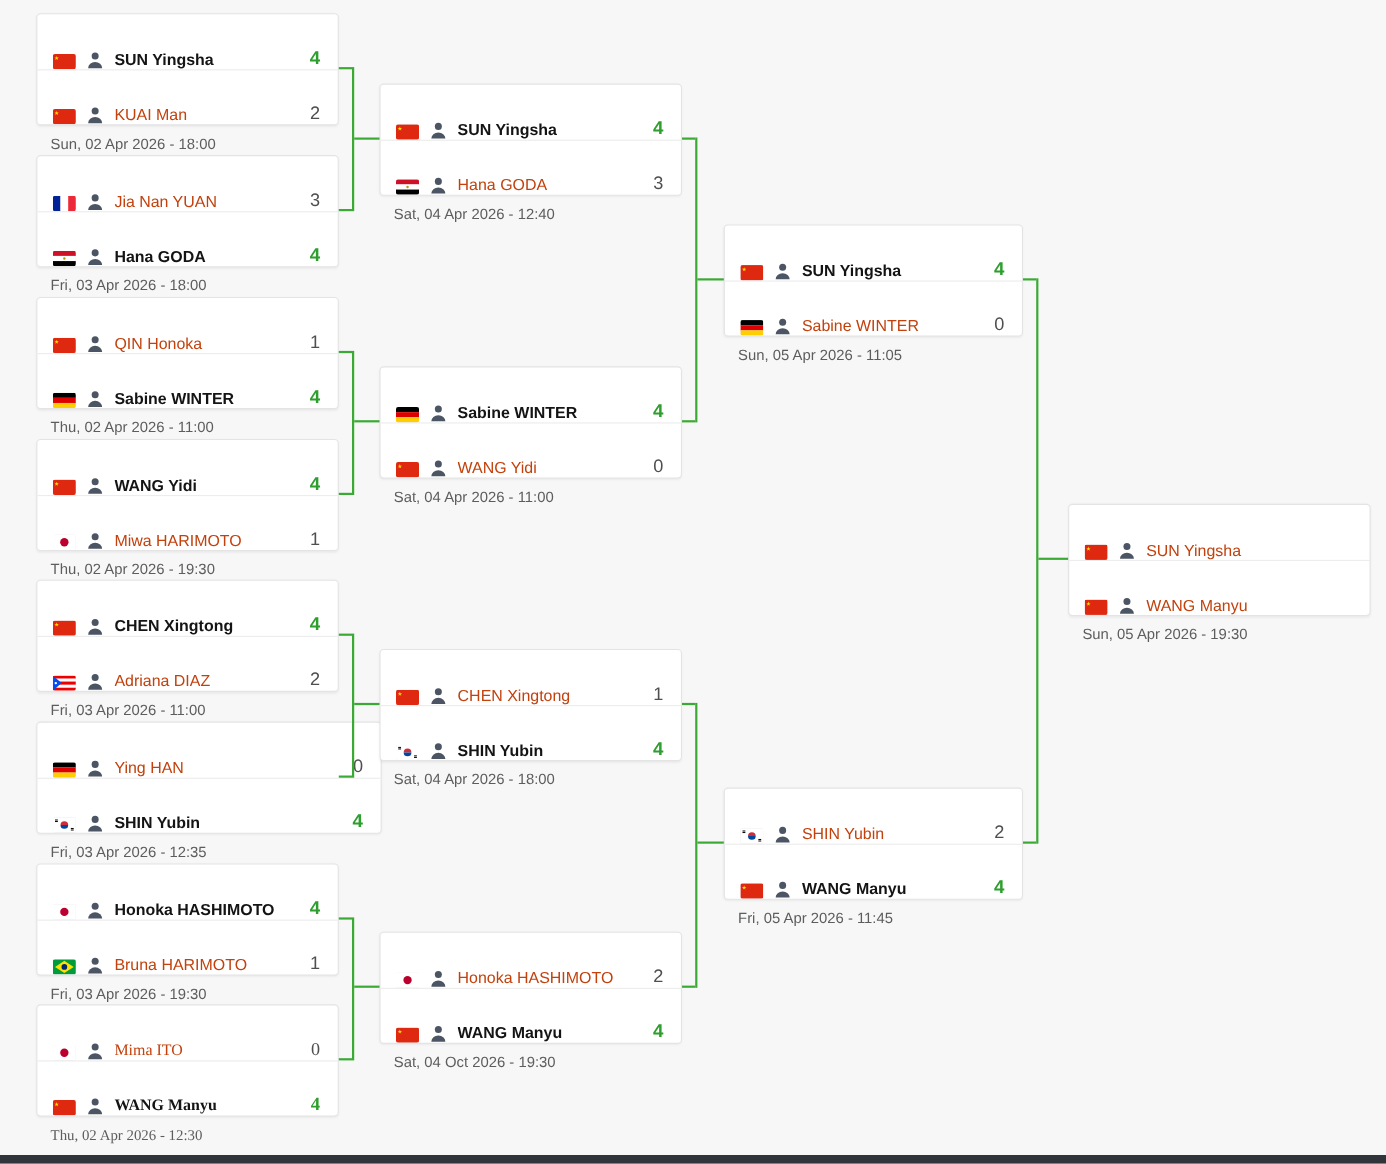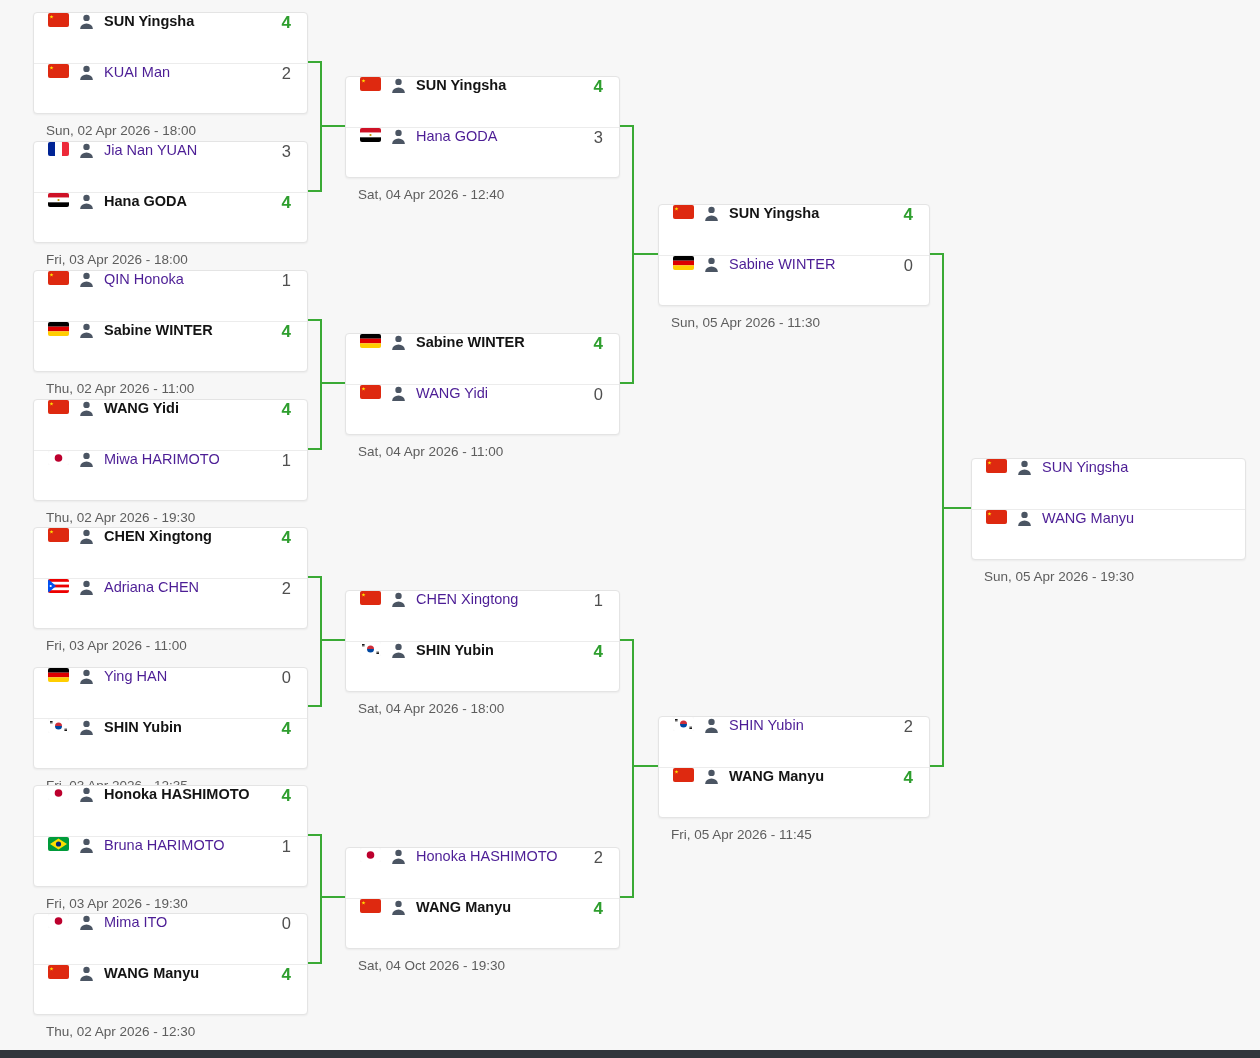--- a/index.html
+++ b/index.html
@@ -10,32 +10,32 @@
     background:#f7f7f7;
     font-family:"Liberation Sans","DejaVu Sans",sans-serif;
   }
   #bracket { position:absolute; inset:0; }
   .match { position:absolute; }
   .card {
     background:#ffffff; border:1px solid #e4e4e4; border-radius:4px;
     box-shadow:0 1px 2px rgba(0,0,0,0.05);
   }
   .player-row {
-    display:flex; align-items:flex-start; height:50px; padding:0 16px 0 14px; gap:9px;
+    display:flex; align-items:flex-end; height:50px; padding:0 16px 0 14px; gap:9px;
   }
   .player-row + .player-row { border-top:1px solid #ececec; }
   .flag {
     width:21px; height:14px; flex:0 0 21px; border-radius:2px; overflow:hidden;
     box-shadow:inset 0 0 0 1px rgba(0,0,0,0.10); display:block;
   }
   .flag svg { display:block; width:100%; height:100%; }
   .avatar { width:17px; height:17px; flex:0 0 17px; }
   .avatar svg { display:block; width:100%; height:100%; }
   .name {
-    flex:1; font-size:14.5px; color:#4c1d95; white-space:nowrap; overflow:hidden;
+    flex:1; font-size:14.5px; color:#c2410c; white-space:nowrap; overflow:hidden;
   }
   .winner .name { font-weight:700; color:#141414; }
   .score { font-size:16.5px; color:#4f4f4f; }
   .winner .score { color:var(--winner); font-weight:700; font-size:17px; }
   .match-date { margin:9px 0 0 13px; font-size:13.5px; color:#5d5d5d; }
   .bracket-line { position:absolute; background:var(--green); }
   #bottom-bar {
     position:absolute; left:0; right:0; bottom:0; height:8px; background:#31353b;
   }
 </style>
@@ -227,28 +227,28 @@
               <polygon points="0,0 8,7 0,14" fill="#0050f0"></polygon>
               <circle cx="2.7" cy="7" r="1.1" fill="#ffffff"></circle>
             </svg>
           </span>
         <span class="avatar">
           <svg viewBox="0 0 16 16">
               <circle cx="8" cy="4.6" r="3" fill="#4b5563"></circle>
               <path d="M2 15 a6 5.2 0 0 1 12 0 Z" fill="#4b5563"></path>
             </svg>
         </span>
-        <span class="name">Adriana CHEN</span>
+        <span class="name">Adriana DIAZ</span>
         <span class="score">2</span>
       </div>
     </div>
     <div class="match-date">Fri, 03 Apr 2026 - 11:00</div>
   </div>
 
-  <div class="match" style="left: 33px; top: 656px; width: 275px; margin-top: 11px;">
+  <div class="match" style="left: 33px; top: 656px; width: 314px;">
     <div class="card">
       <div class="player-row">
         <span class="flag">
             <svg viewBox="0 0 21 14">
               <rect width="21" height="4.67" fill="#000000"></rect>
               <rect y="4.67" width="21" height="4.67" fill="#dd0000"></rect>
               <rect y="9.33" width="21" height="4.67" fill="#ffce00"></rect>
             </svg>
           </span>
         <span class="avatar">
@@ -317,21 +317,21 @@
               <path d="M2 15 a6 5.2 0 0 1 12 0 Z" fill="#4b5563"></path>
             </svg>
         </span>
         <span class="name">Bruna HARIMOTO</span>
         <span class="score">1</span>
       </div>
     </div>
     <div class="match-date">Fri, 03 Apr 2026 - 19:30</div>
   </div>
 
-  <div class="match" style="left: 33px; top: 913px; width: 275px;">
+  <div class="match" style="left: 33px; top: 913px; width: 275px; font-family: Liberation Serif, serif;">
     <div class="card">
       <div class="player-row">
         <span class="flag">
             <svg viewBox="0 0 21 14">
               <rect width="21" height="14" fill="#ffffff"></rect>
               <circle cx="10.5" cy="7" r="3.8" fill="#bc002d"></circle>
             </svg>
           </span>
         <span class="avatar">
           <svg viewBox="0 0 16 16">
@@ -551,21 +551,21 @@
         <span class="avatar">
           <svg viewBox="0 0 16 16">
               <circle cx="8" cy="4.6" r="3" fill="#4b5563"></circle>
               <path d="M2 15 a6 5.2 0 0 1 12 0 Z" fill="#4b5563"></path>
             </svg>
         </span>
         <span class="name">Sabine WINTER</span>
         <span class="score">0</span>
       </div>
     </div>
-    <div class="match-date">Sun, 05 Apr 2026 - 11:30</div>
+    <div class="match-date">Sun, 05 Apr 2026 - 11:05</div>
   </div>
 
   <div class="match" style="left: 658px; top: 716px; width: 272px;">
     <div class="card">
       <div class="player-row">
         <span class="flag">
             <svg viewBox="0 0 21 14">
               <rect width="21" height="14" fill="#ffffff"></rect>
               <path d="M7 7 a3.5 3.5 0 0 1 7 0 Z" fill="#cd2e3a"></path>
               <path d="M7 7 a3.5 3.5 0 0 0 7 0 Z" fill="#0047a0"></path>

